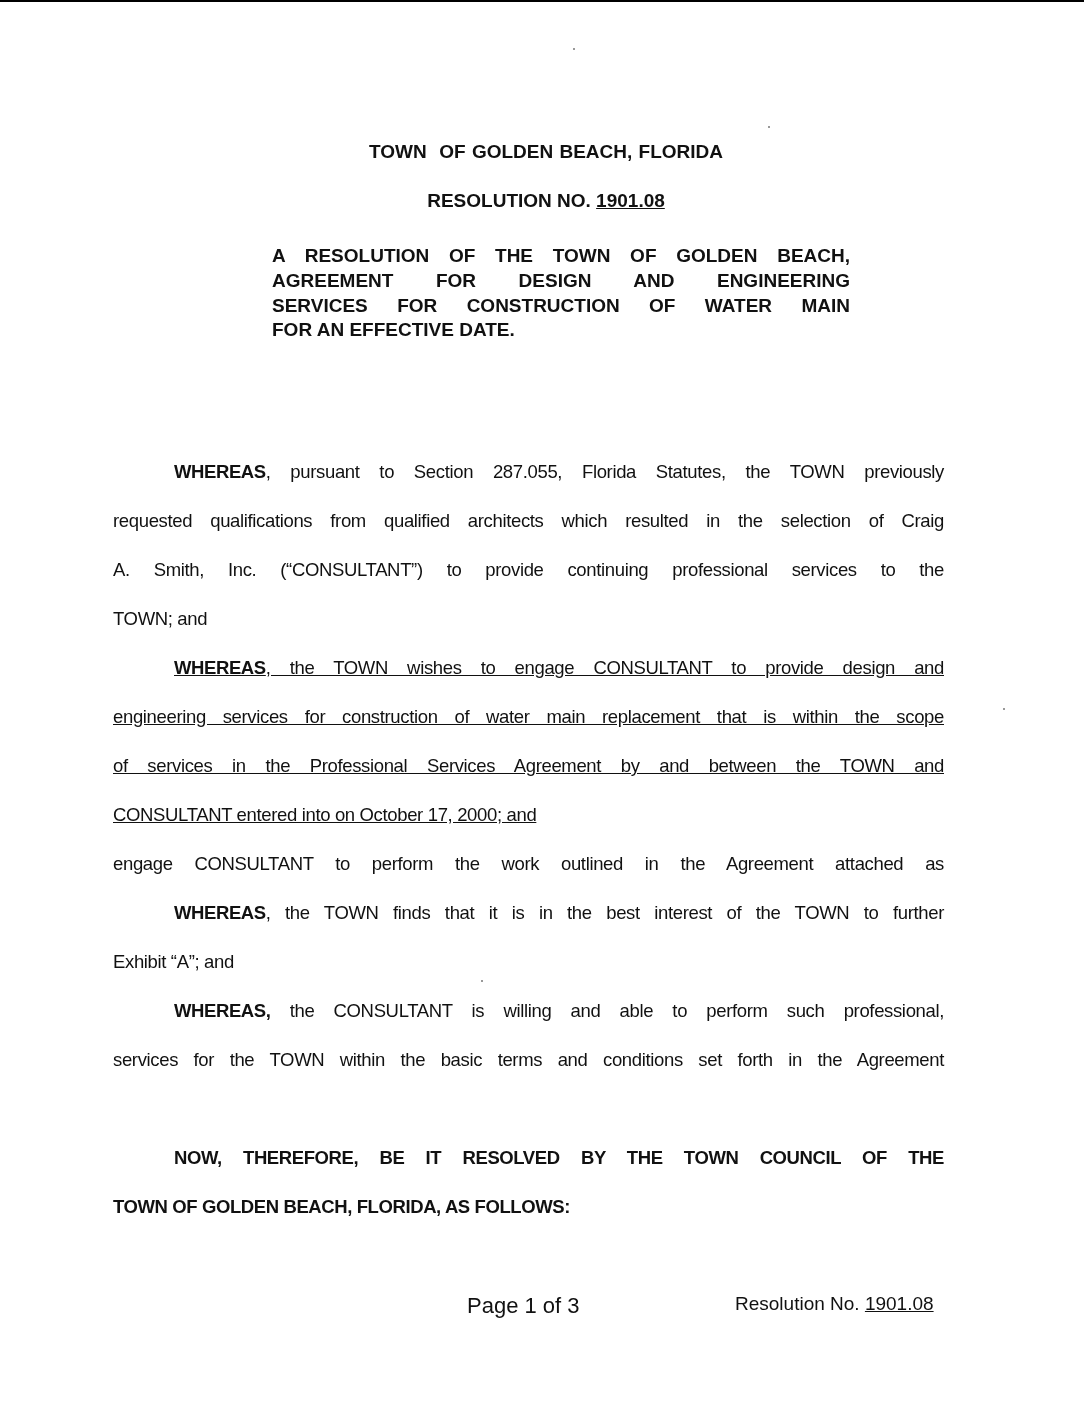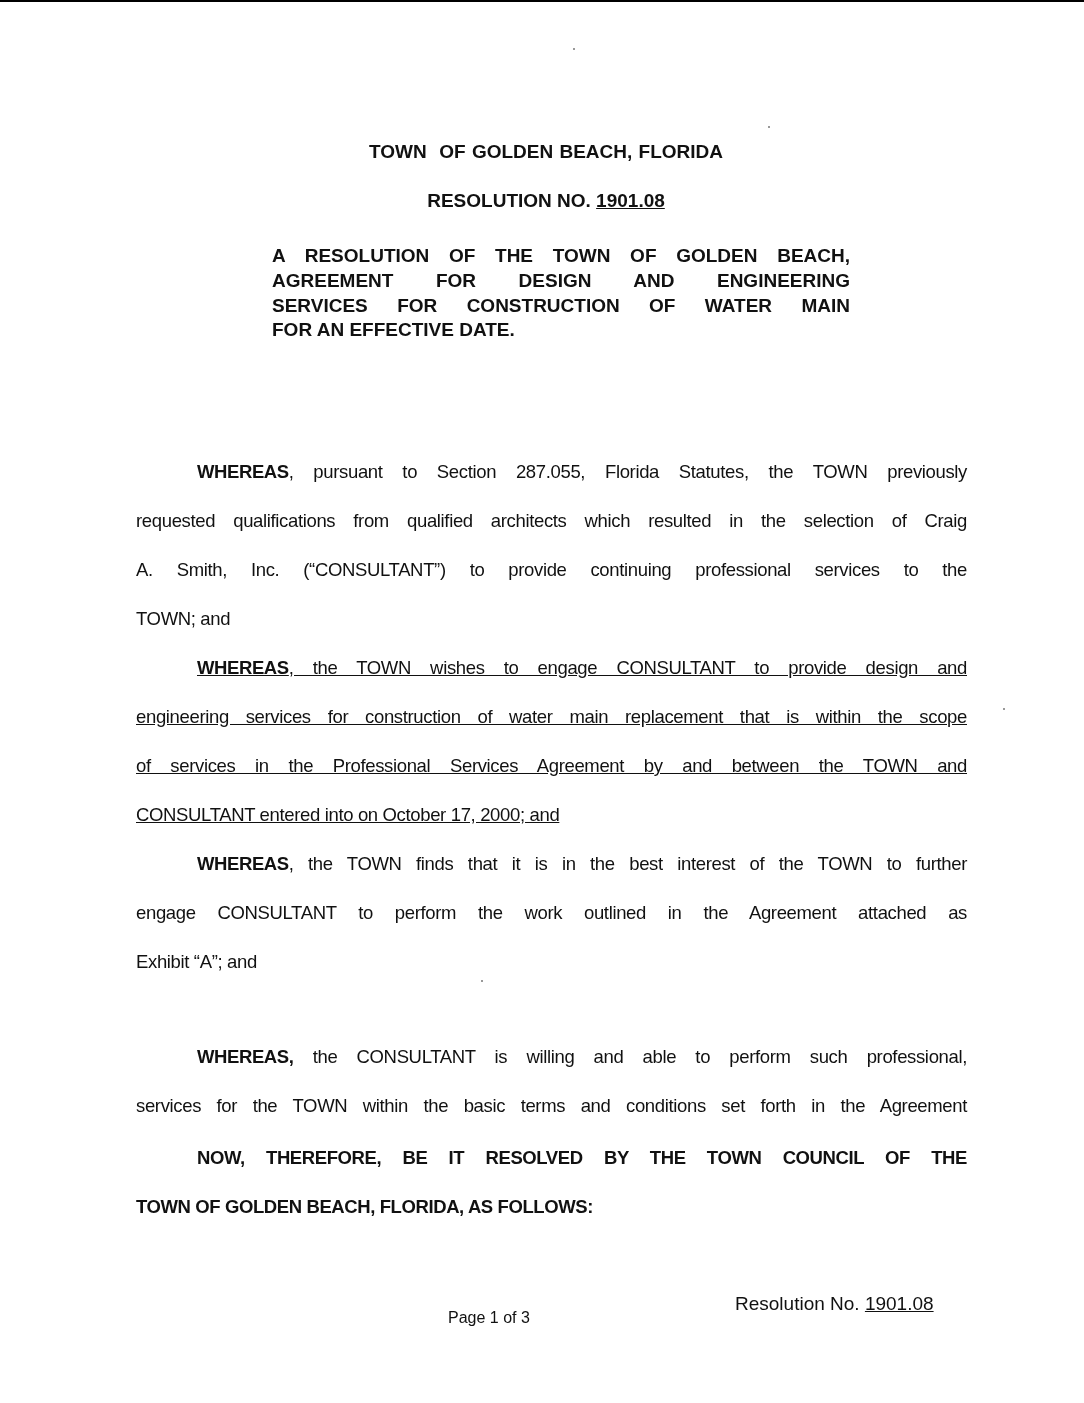--- a/index.html
+++ b/index.html
@@ -5,32 +5,32 @@
     html, body { margin: 0; padding: 0; background: #ffffff; }
     body { width: 1084px; height: 1403px; position: relative; overflow: hidden; color: #111; font-family: "Liberation Sans", sans-serif; }
     .top-border { position: absolute; left: 0; top: 0; width: 1084px; height: 2px; background: #000; }
     .center { position: absolute; left: 0; width: 1084px; text-align: center; font-weight: bold; font-size: 19px; }
     .title1 { top: 141px; left: 4px; word-spacing: 1px; }
     .title2 { top: 190px; left: 4px; }
     .ul { text-decoration: underline; }
     .caption { position: absolute; left: 256px; top: 244px; width: 578px; font-weight: bold; font-size: 19px; line-height: 24.8px; text-align: justify; text-align-last: left; margin-left: 16px; }
     .caption .line { display: block; text-align: justify; text-align-last: justify; height: 24.8px; white-space: nowrap; }
     .caption .line.last { text-align-last: left; }
-    .para { position: absolute; left: 136px; width: 831px; font-size: 18.5px; }
+    .para { position: absolute; left: 113px; width: 831px; font-size: 18.5px; }
     .pline { display: block; height: 49px; line-height: 24px; white-space: nowrap; text-align: justify; text-align-last: justify; font-stretch: condensed; letter-spacing: -0.35px; }
     .pline.last { text-align-last: left; }
     .pline.indent { padding-left: 61px; }
     .b { font-weight: bold; letter-spacing: -0.4px; }
     .p1 { top: 460px; }
     .p2 { top: 656px; text-decoration: underline; }
     .p3 { top: 852px; }
-    .p4 { top: 999px; margin-top: 46px; }
+    .p4 { top: 999px; }
     .p5 { top: 1146px; }
     .p5 .pline { font-weight: bold; letter-spacing: -0.4px; }
-    .footer-page { position: absolute; left: 448px; top: 1293px; font-size: 16px; margin-top: 16px; }
+    .footer-page { position: absolute; left: 467px; top: 1293px; font-size: 22px; }
     .footer-res { position: absolute; left: 735px; top: 1293px; font-size: 19px; }
     .speck { position: absolute; width: 2px; height: 2px; background: #777; border-radius: 1px; }
   </style>
 </head>
 <body>
 
 <div class="top-border"></div>
 
 <div class="center title1" style="white-space:pre;">TOWN  OF GOLDEN BEACH, FLORIDA</div>
 <div class="center title2">
@@ -52,22 +52,22 @@
 </div>
 
 <div class="para p2">
   <span class="pline indent"><span class="b">WHEREAS</span><span>, the TOWN wishes to engage CONSULTANT to provide design and</span></span>
   <span class="pline">engineering services for construction of water main replacement that is within the scope</span>
   <span class="pline">of services in the Professional Services Agreement by and between the TOWN and</span>
   <span class="pline last">CONSULTANT entered into on October 17, 2000; and</span>
 </div>
 
 <div class="para p3">
+  <span class="pline">engage CONSULTANT to perform the work outlined in the Agreement attached as</span>
   <span class="pline indent"><span class="b">WHEREAS</span><span>, the TOWN finds that it is in the best interest of the TOWN to further</span></span>
-  <span class="pline">engage CONSULTANT to perform the work outlined in the Agreement attached as</span>
   <span class="pline last">Exhibit “A”; and</span>
 </div>
 
 <div class="para p4">
   <span class="pline indent" style="white-space:pre;"><span class="b">WHEREAS,</span><span> the CONSULTANT is willing and able to perform such professional,</span></span>
   <span class="pline">services for the TOWN within the basic terms and conditions set forth in the Agreement</span>
 </div>
 
 <div class="para p5">
   <span class="pline indent">NOW, THEREFORE, BE IT RESOLVED BY THE TOWN COUNCIL OF THE</span>

